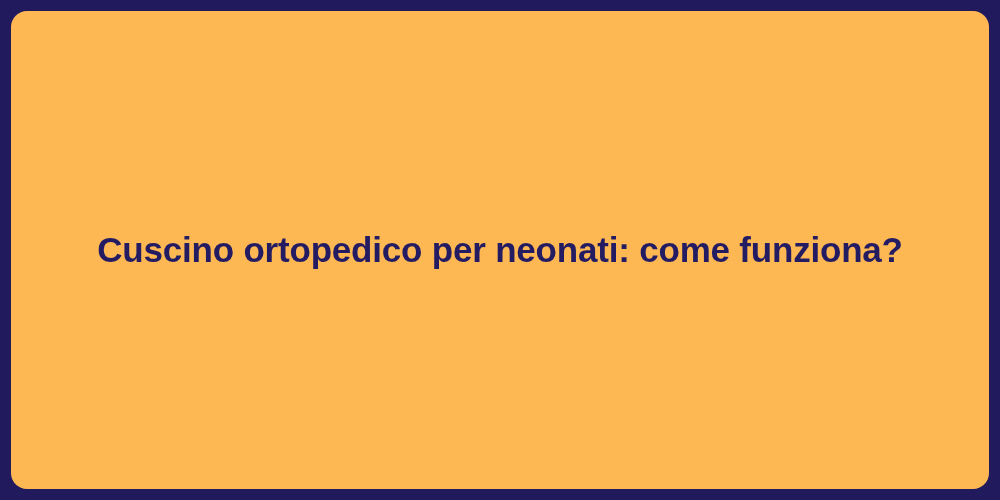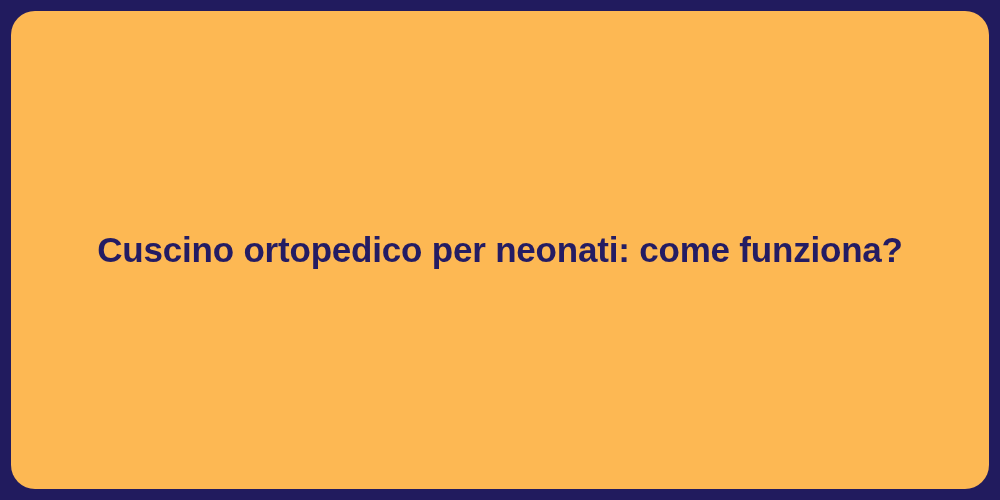--- a/index.html
+++ b/index.html
@@ -23,21 +23,21 @@
     background: #211b5e;
     padding: 11px;
     display: block;
   }
 
   .panel {
     box-sizing: border-box;
     width: 100%;
     height: 100%;
     background: #fdb853;
-    border-radius: 24px;
+    border-radius: 16px;
     display: flex;
     align-items: center;
     justify-content: center;
     text-align: center;
     padding: 0 40px;
   }
 
   .headline {
     margin: 0;
     color: #241c63;

